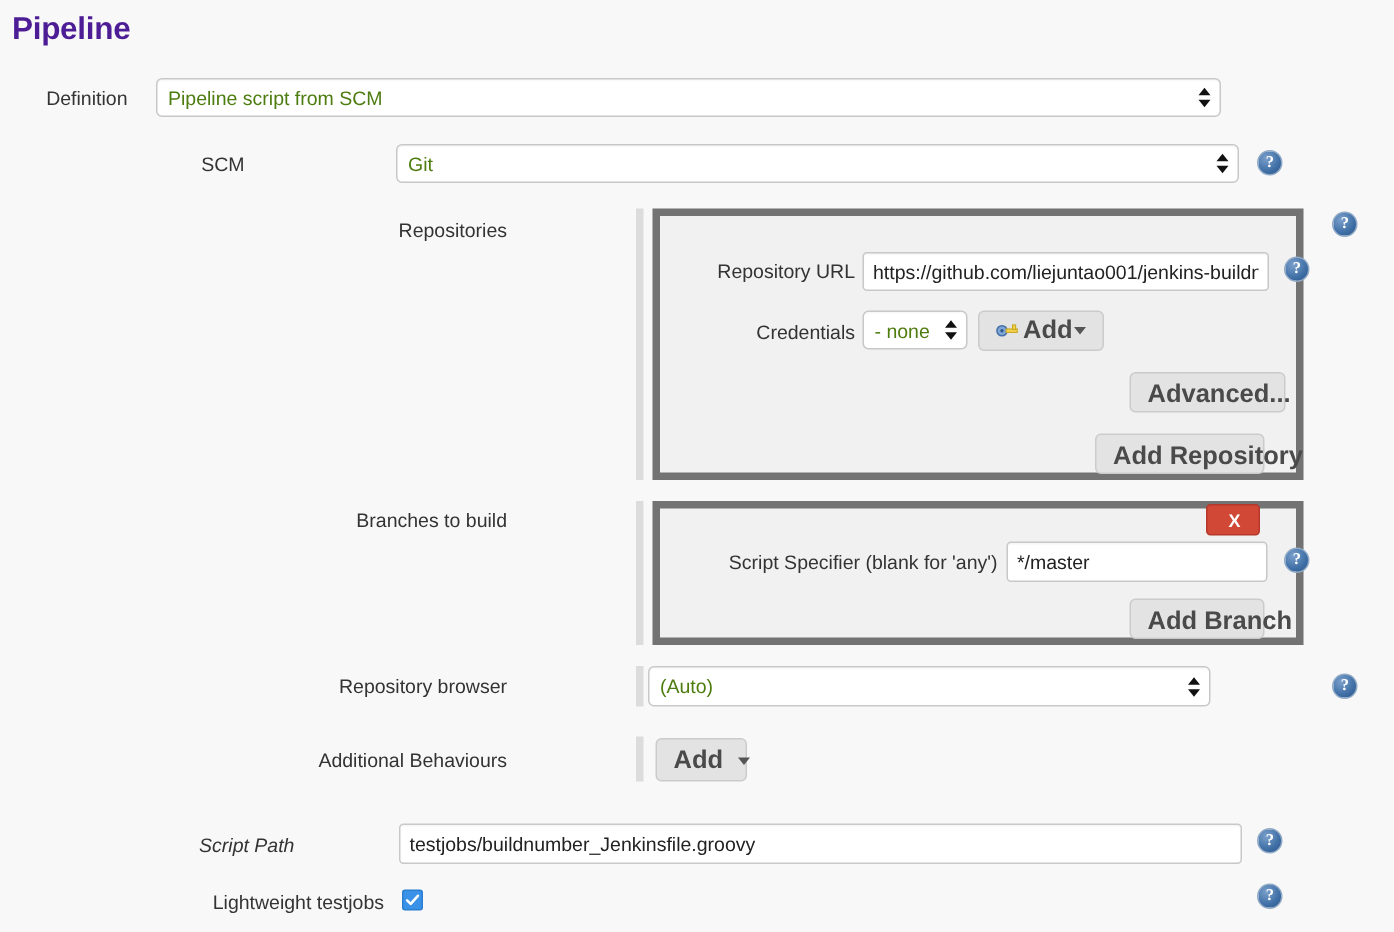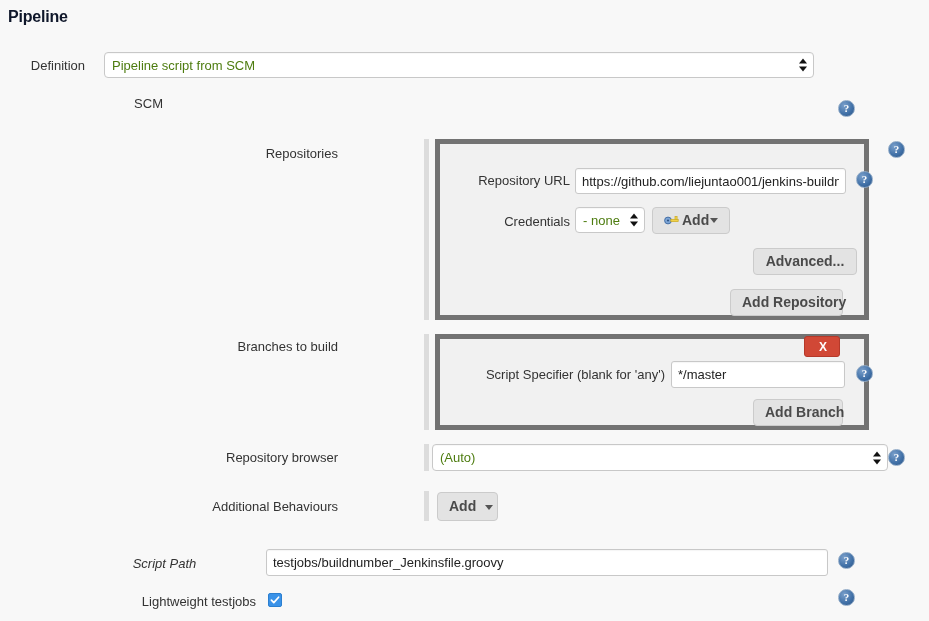--- a/index.html
+++ b/index.html
@@ -12,23 +12,23 @@
     background: #f8f8f8;
     font-family: "Liberation Sans", sans-serif;
     font-size: 13px;
     color: #333333;
     overflow: hidden;
     position: relative;
   }
 
   
   .page-title {
-    font-size: 16px;
-    font-weight: bold;
-    color: #0f172a;
+    font-size: 21px;
+    font-weight: bold;
+    color: #4c1d95;
     padding: 8px 0 0 8px;
     letter-spacing: -0.2px;
   }
 
   
   .row {
     display: flex;
     align-items: center;
     position: absolute;
   }
@@ -95,21 +95,21 @@
     border: 1px solid #c8c8c8;
     border-radius: 3px;
     height: 26px;
     padding: 2px 6px;
     box-sizing: border-box;
     box-shadow: 0 1px 1px rgba(0,0,0,0.04) inset;
   }
 
   button.jbtn {
     font-family: "Liberation Sans", sans-serif;
-    font-size: 14px;
+    font-size: 17px;
     font-weight: bold;
     color: #4a4a4a;
     background: #e3e3e3;
     border: 1px solid #cbcbcb;
     border-radius: 4px;
     padding: 5px 11px;
     cursor: pointer;
     white-space: nowrap;
     line-height: 1.1;
   }
@@ -198,20 +198,26 @@
   <div class="select-wrap" style="margin-left:19px;">
     <select class="jselect" style="width:710px;">
       <option>Pipeline script from SCM</option>
     </select>
     <span class="arrows"></span>
   </div>
 </div>
 
 <div class="row" style="left:0; top:96px; width:929px;">
   <div class="lbl" style="width:163px;">SCM</div>
+  <div class="select-wrap" style="margin-left:101px;">
+    <select class="jselect" style="width:562px;">
+      <option>Git</option>
+    </select>
+    <span class="arrows"></span>
+  </div>
 </div>
 <div class="help" style="left:838px; top:100px;">?</div>
 
 <div class="lbl" style="position:absolute; left:193px; top:146px; width:145px; text-align:right;">Repositories</div>
 <div class="help" style="left:888px; top:141px;">?</div>
 
 <div class="leftbar" style="left:424px; top:139px; height:181px;"></div>
 <div class="panel" style="left:435px; top:139px; width:434px; height:181px;">
 
   <div class="lbl" style="position:absolute; left:30px; top:29px; width:100px; text-align:right;">Repository URL</div>
@@ -253,21 +259,21 @@
   <div class="lbl" style="position:absolute; left:20px; top:28px; width:205px; text-align:right;">Script Specifier (blank for 'any')</div>
   <input class="jtext" type="text" style="position: absolute; left: 231px; top: 22px; width: 174px; height: 27px;" value="*/master">
   <div class="help" style="left:416px; top:26px;">?</div>
 
   <button class="jbtn" style="position:absolute; left:313px; top:60px; width:90px; height:27px;">Add Branch</button>
 </div>
 
 <div class="lbl" style="position:absolute; left:193px; top:450px; width:145px; text-align:right;">Repository browser</div>
 <div class="leftbar" style="left:424px; top:444px; height:27px;"></div>
 <div class="select-wrap" style="position:absolute; left:432px; top:444px;">
-  <select class="jselect" style="width:456px; height:27px;">
+  <select class="jselect" style="width:375px; height:27px;">
     <option>(Auto)</option>
   </select>
   <span class="arrows"></span>
 </div>
 <div class="help" style="left:888px; top:449px;">?</div>
 
 <div class="lbl" style="position:absolute; left:193px; top:499px; width:145px; text-align:right;">Additional Behaviours</div>
 <div class="leftbar" style="left:424px; top:491px; height:30px;"></div>
 <button class="jbtn" style="position:absolute; left:437px; top:492px; width:61px; height:29px;">
   <span>Add</span>

